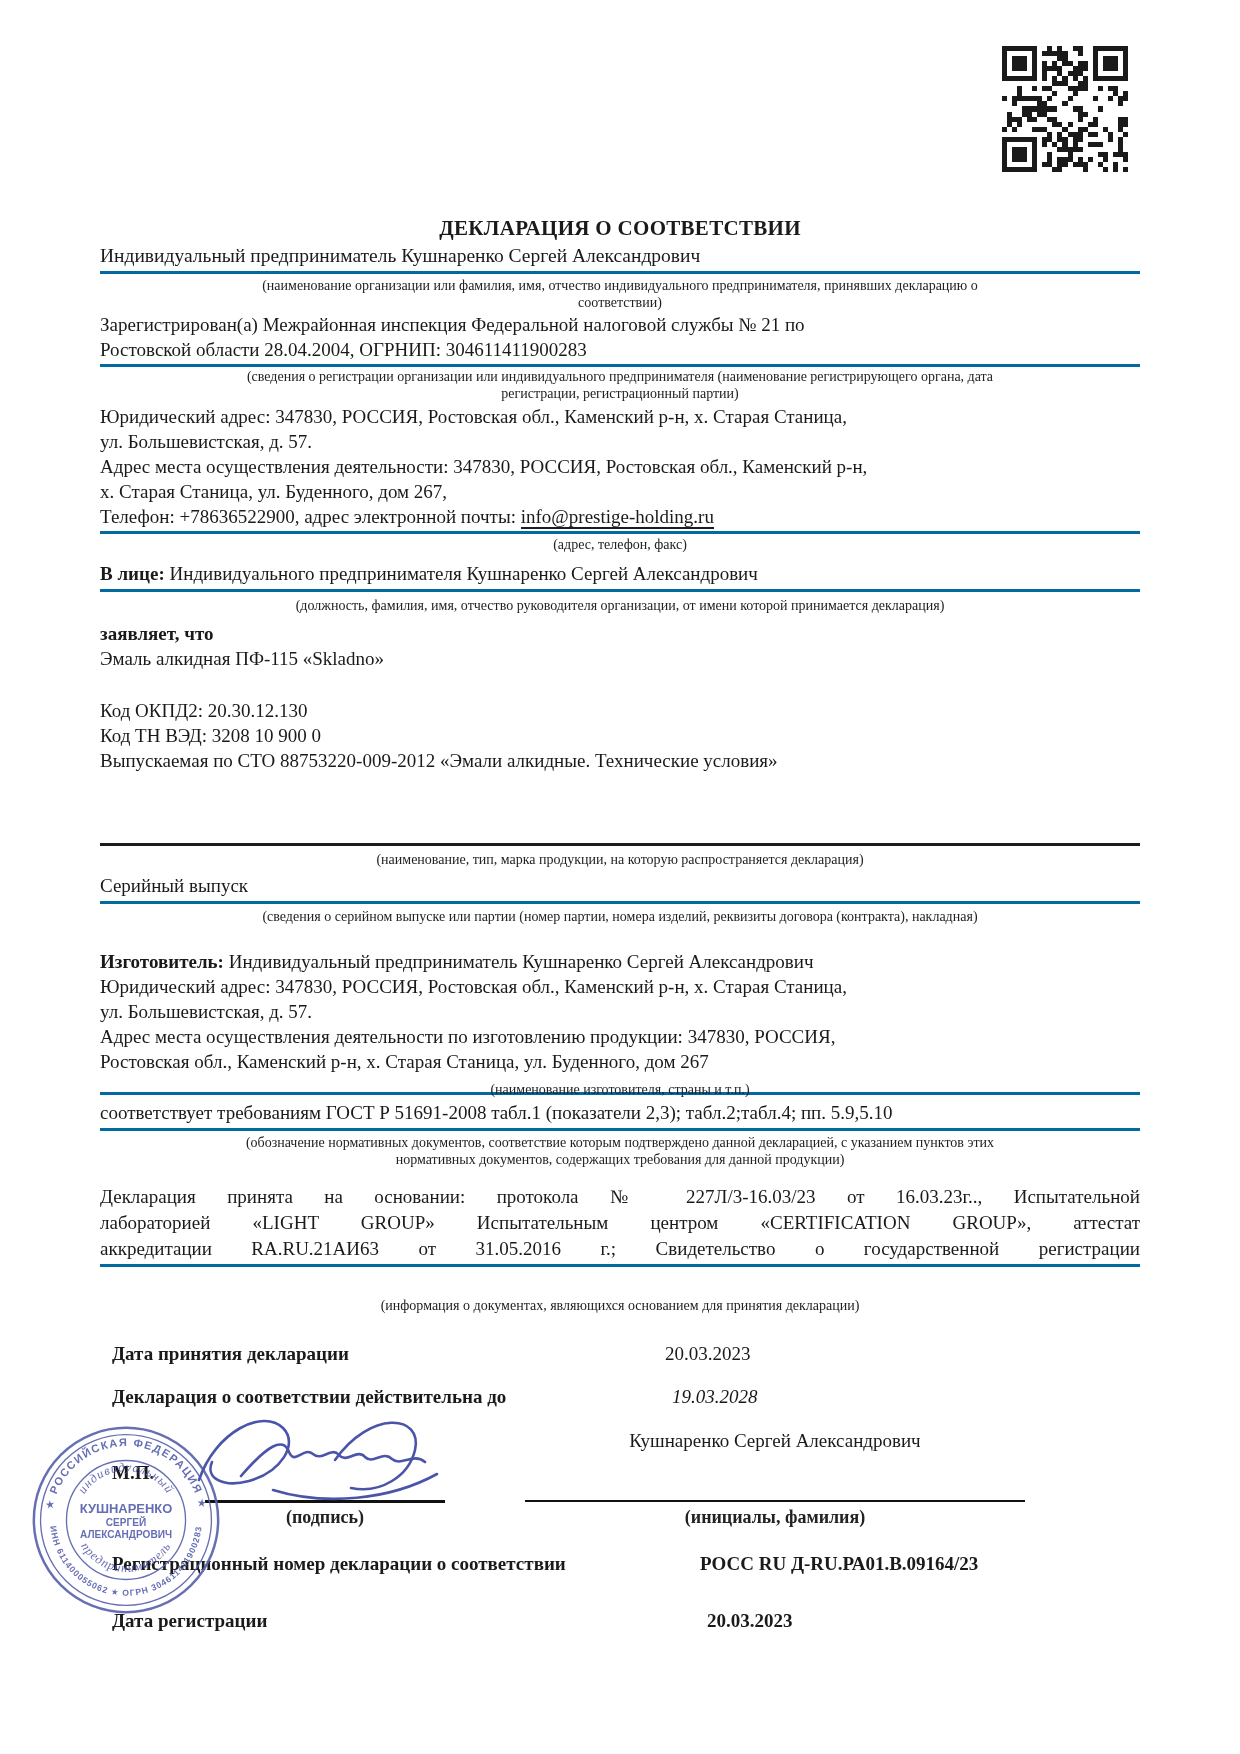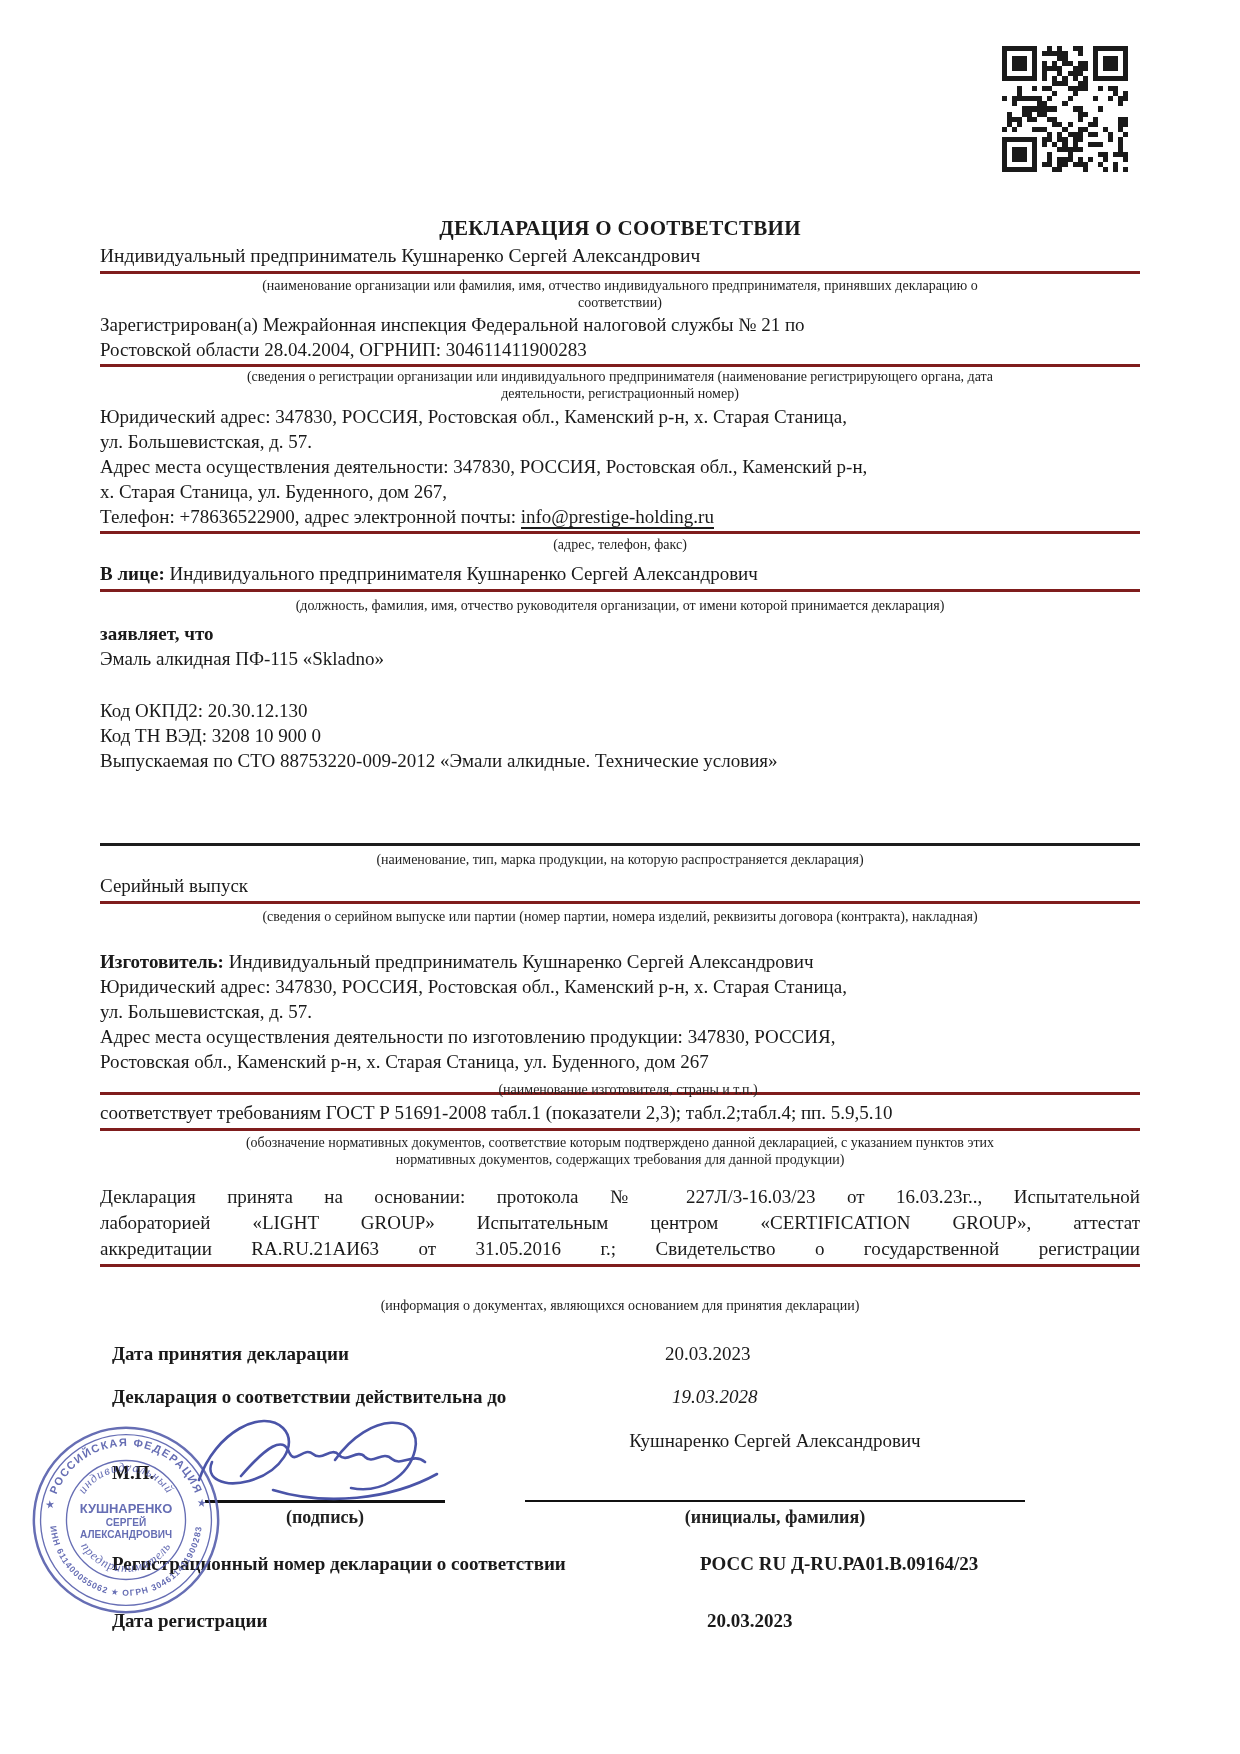--- a/index.html
+++ b/index.html
@@ -3,21 +3,21 @@
 <meta charset="utf-8">
 <style>
   html,body{margin:0;padding:0;background:#ffffff;}
   .page{position:relative;width:1240px;height:1754px;background:#ffffff;overflow:hidden;
         font-family:"Liberation Serif","DejaVu Serif",serif;color:#1a1a1a;}
   .abs{position:absolute;}
   .body-t{font-size:19px;line-height:25px;}
   .body-t26{font-size:19px;line-height:26px;}
   .caption{font-size:14px;line-height:17px;text-align:center;color:#222;}
   .b{font-weight:bold;}
-  .rule{border-bottom:3px solid #7f1d1d;}
+  .rule{border-bottom:3px solid #0369a1;}
   .jl{text-align:justify;text-align-last:justify;}
   .email{border-bottom:2px solid #1c1c1c;}
   .ul-span{border-bottom:2px solid #1c1c1c;}
   .hr{height:0;border-top:3px solid #1c1c1c;}
   .sig-line{height:0;border-top:3px solid #111;}
   .sig-line2{height:0;border-top:2px solid #111;}
   .center{text-align:center;}
   svg text{font-family:"Liberation Sans","DejaVu Sans",sans-serif;}
   svg .it{font-family:"Liberation Serif","DejaVu Serif",serif;font-style:italic;}
 </style>
@@ -226,21 +226,21 @@
     <span style="font-size:19.5px;">Индивидуальный предприниматель Кушнаренко Сергей Александрович</span>
   </div>
   <div class="abs caption" style="left:100px;top:277px;width:1040px;">(наименование организации или фамилия, имя, отчество индивидуального предпринимателя, принявших декларацию о</div>
   <div class="abs caption" style="left:100px;top:294px;width:1040px;">соответствии)</div>
 
   <div class="abs body-t rule" style="left:100px;top:312px;width:1040px;padding-bottom:2px;">
     <div>Зарегистрирован(а) Межрайонная инспекция Федеральной налоговой службы № 21 по</div>
     <div>Ростовской области 28.04.2004, ОГРНИП: 304611411900283</div>
   </div>
   <div class="abs caption" style="left:100px;top:368px;width:1040px;">(сведения о регистрации организации или индивидуального предпринимателя (наименование регистрирующего органа, дата</div>
-  <div class="abs caption" style="left:100px;top:385px;width:1040px;">деятельности, регистрационный номер)</div>
+  <div class="abs caption" style="left:100px;top:385px;width:1040px;">регистрации, регистрационный партии)</div>
 
   <div class="abs body-t rule" style="left:100px;top:404px;width:1040px;padding-bottom:2px;">
     <div>Юридический адрес: 347830, РОССИЯ, Ростовская обл., Каменский р-н, х. Старая Станица,</div>
     <div>ул. Большевистская, д. 57.</div>
     <div>Адрес места осуществления деятельности: 347830, РОССИЯ, Ростовская обл., Каменский р-н,</div>
     <div>х. Старая Станица, ул. Буденного, дом 267,</div>
     <div>
       <span>Телефон: +78636522900, адрес электронной почты: </span><span class="email">info@prestige-holding.ru</span>
     </div>
   </div>
@@ -270,21 +270,21 @@
 
   <div class="abs body-t rule" style="left:100px;top:949px;width:1040px;padding-bottom:18px;">
     <div>
       <span class="b">Изготовитель:</span><span> Индивидуальный предприниматель Кушнаренко Сергей Александрович</span>
     </div>
     <div>Юридический адрес: 347830, РОССИЯ, Ростовская обл., Каменский р-н, х. Старая Станица,</div>
     <div>ул. Большевистская, д. 57.</div>
     <div>Адрес места осуществления деятельности по изготовлению продукции: 347830, РОССИЯ,</div>
     <div>Ростовская обл., Каменский р-н, х. Старая Станица, ул. Буденного, дом 267</div>
   </div>
-  <div class="abs caption" style="left:108px;top:1081px;width:1040px;">(наименование изготовителя, страны и т.п.)</div>
+  <div class="abs caption" style="left:100px;top:1081px;width:1040px;">(наименование изготовителя, страны и т.п.)</div>
 
   <div class="abs body-t rule" style="left:100px;top:1100px;width:1040px;padding-bottom:3px;">
     <span>соответствует требованиям ГОСТ Р 51691-2008 табл.1 (показатели 2,3); табл.2;табл.4; пп. 5.9,5.10</span>
   </div>
   <div class="abs caption" style="left:100px;top:1134px;width:1040px;">(обозначение нормативных документов, соответствие которым подтверждено данной декларацией, с указанием пунктов этих</div>
   <div class="abs caption" style="left:100px;top:1151px;width:1040px;">нормативных документов, содержащих требования для данной продукции)</div>
 
   <div class="abs body-t26 rule" style="left:100px;top:1184px;width:1040px;padding-bottom:2px;">
     <div class="jl">Декларация принята на основании: протокола № 227Л/3-16.03/23 от 16.03.23г.., Испытательной</div>
     <div class="jl">лабораторией «LIGHT GROUP»  Испытательным центром «CERTIFICATION GROUP», аттестат</div>

